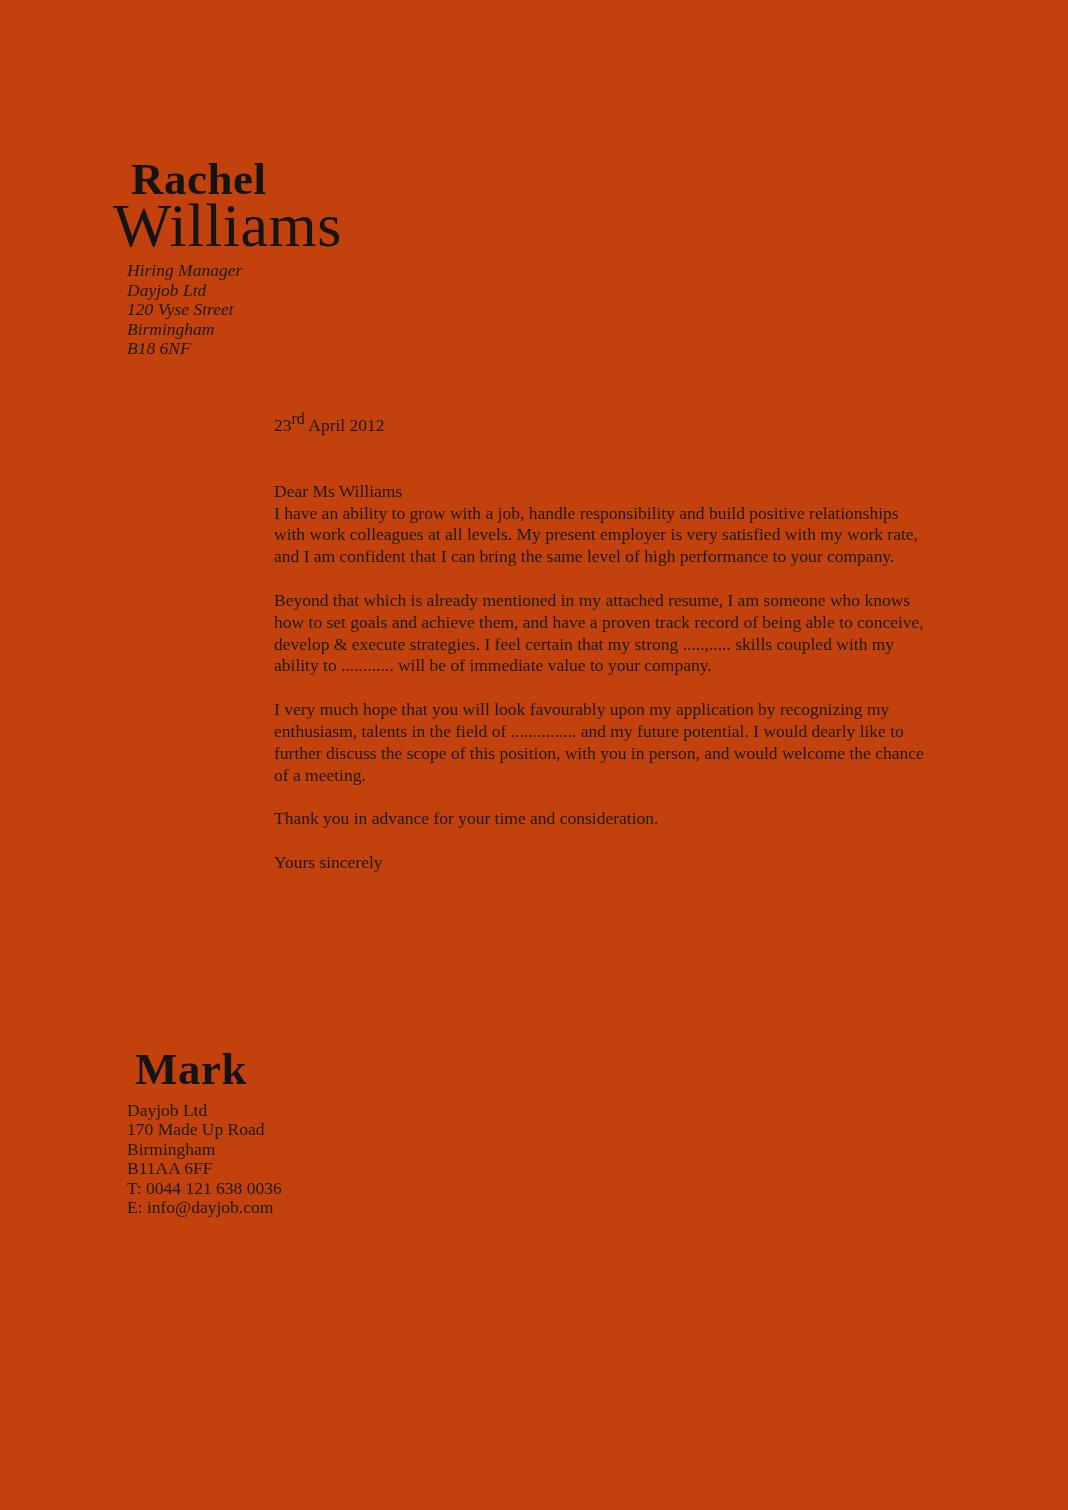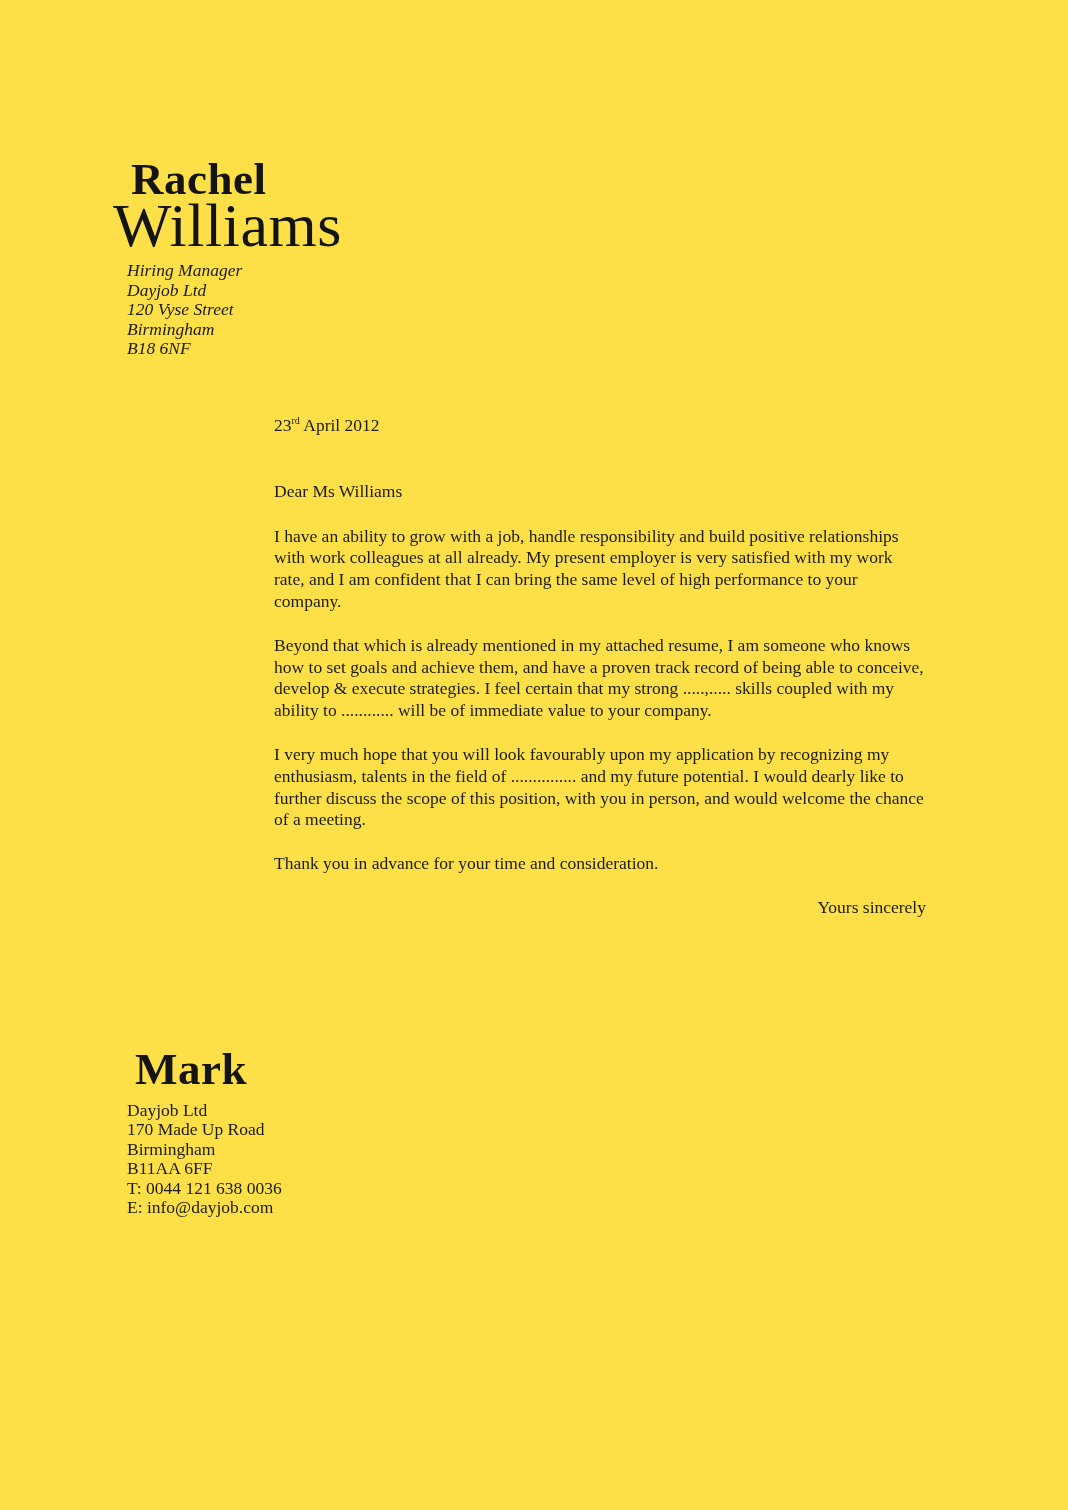--- a/index.html
+++ b/index.html
@@ -1,21 +1,21 @@
 <!DOCTYPE html>
 <html><head>
 <meta charset="utf-8">
 <style>
   * { margin: 0; padding: 0; box-sizing: border-box; }
   html, body { background: #ffffff; }
   .page {
     position: relative;
     width: 1068px;
     height: 1510px;
-    background: #fde047;
+    background: #c2410c;
     font-family: "Liberation Serif", "DejaVu Serif", serif;
     color: #1b1b1b;
     overflow: hidden;
   }
   .name-block .name-first {
     font-size: 45px;
     font-weight: 700;
     color: #141414;
     line-height: 0.95;
     padding-left: 18px;
@@ -49,27 +49,27 @@
   .letter-body {
     position: absolute;
     left: 274px;
     top: 415px;
     width: 652px;
     font-size: 17.5px;
     line-height: 21.8px;
   }
   .date-line { margin-bottom: 44px; }
   .date-line sup {
-    font-size: 10px;
+    font-size: 16px;
     vertical-align: super;
     line-height: 0;
   }
-  .salutation { margin-bottom: 23px; }
+  .salutation { }
   .para { margin-bottom: 22px; }
-  .signoff { margin-top: 0; text-align: right; }
+  .signoff { margin-top: 0; }
 </style>
 </head>
 <body>
 
 <div class="page">
 
   <div class="name-block recipient-block">
     <div class="name-first">Rachel</div>
     <div class="name-last">Williams</div>
     <div class="addr">
@@ -79,21 +79,21 @@
       <div>Birmingham</div>
       <div>B18 6NF</div>
     </div>
   </div>
 
   <div class="letter-body">
     <div class="date-line"><span>23</span><sup>rd</sup><span> April 2012</span></div>
 
     <div class="salutation">Dear Ms Williams</div>
 
-    <div class="para">I have an ability to grow with a job, handle responsibility and build positive relationships with work colleagues at all already. My present employer is very satisfied with my work rate, and I am confident that I can bring the same level of high performance to your company.</div>
+    <div class="para">I have an ability to grow with a job, handle responsibility and build positive relationships with work colleagues at all levels. My present employer is very satisfied with my work rate, and I am confident that I can bring the same level of high performance to your company.</div>
     <div class="para">Beyond that which is already mentioned in my attached resume, I am someone who knows how to set goals and achieve them, and have a proven track record of being able to conceive, develop &amp; execute strategies. I feel certain that my strong .....,..... skills coupled with my ability to ............ will be of immediate value to your company.</div>
     <div class="para">I very much hope that you will look favourably upon my application by recognizing my enthusiasm, talents in the field of ............... and my future potential. I would dearly like to further discuss the scope of this position, with you in person, and would welcome the chance of a meeting.</div>
 
     <div class="para">Thank you in advance for your time and consideration.</div>
     <div class="signoff">Yours sincerely</div>
   </div>
 
   <div class="name-block sender-block">
     <div class="name-first">Mark</div>
     <div class="addr">

